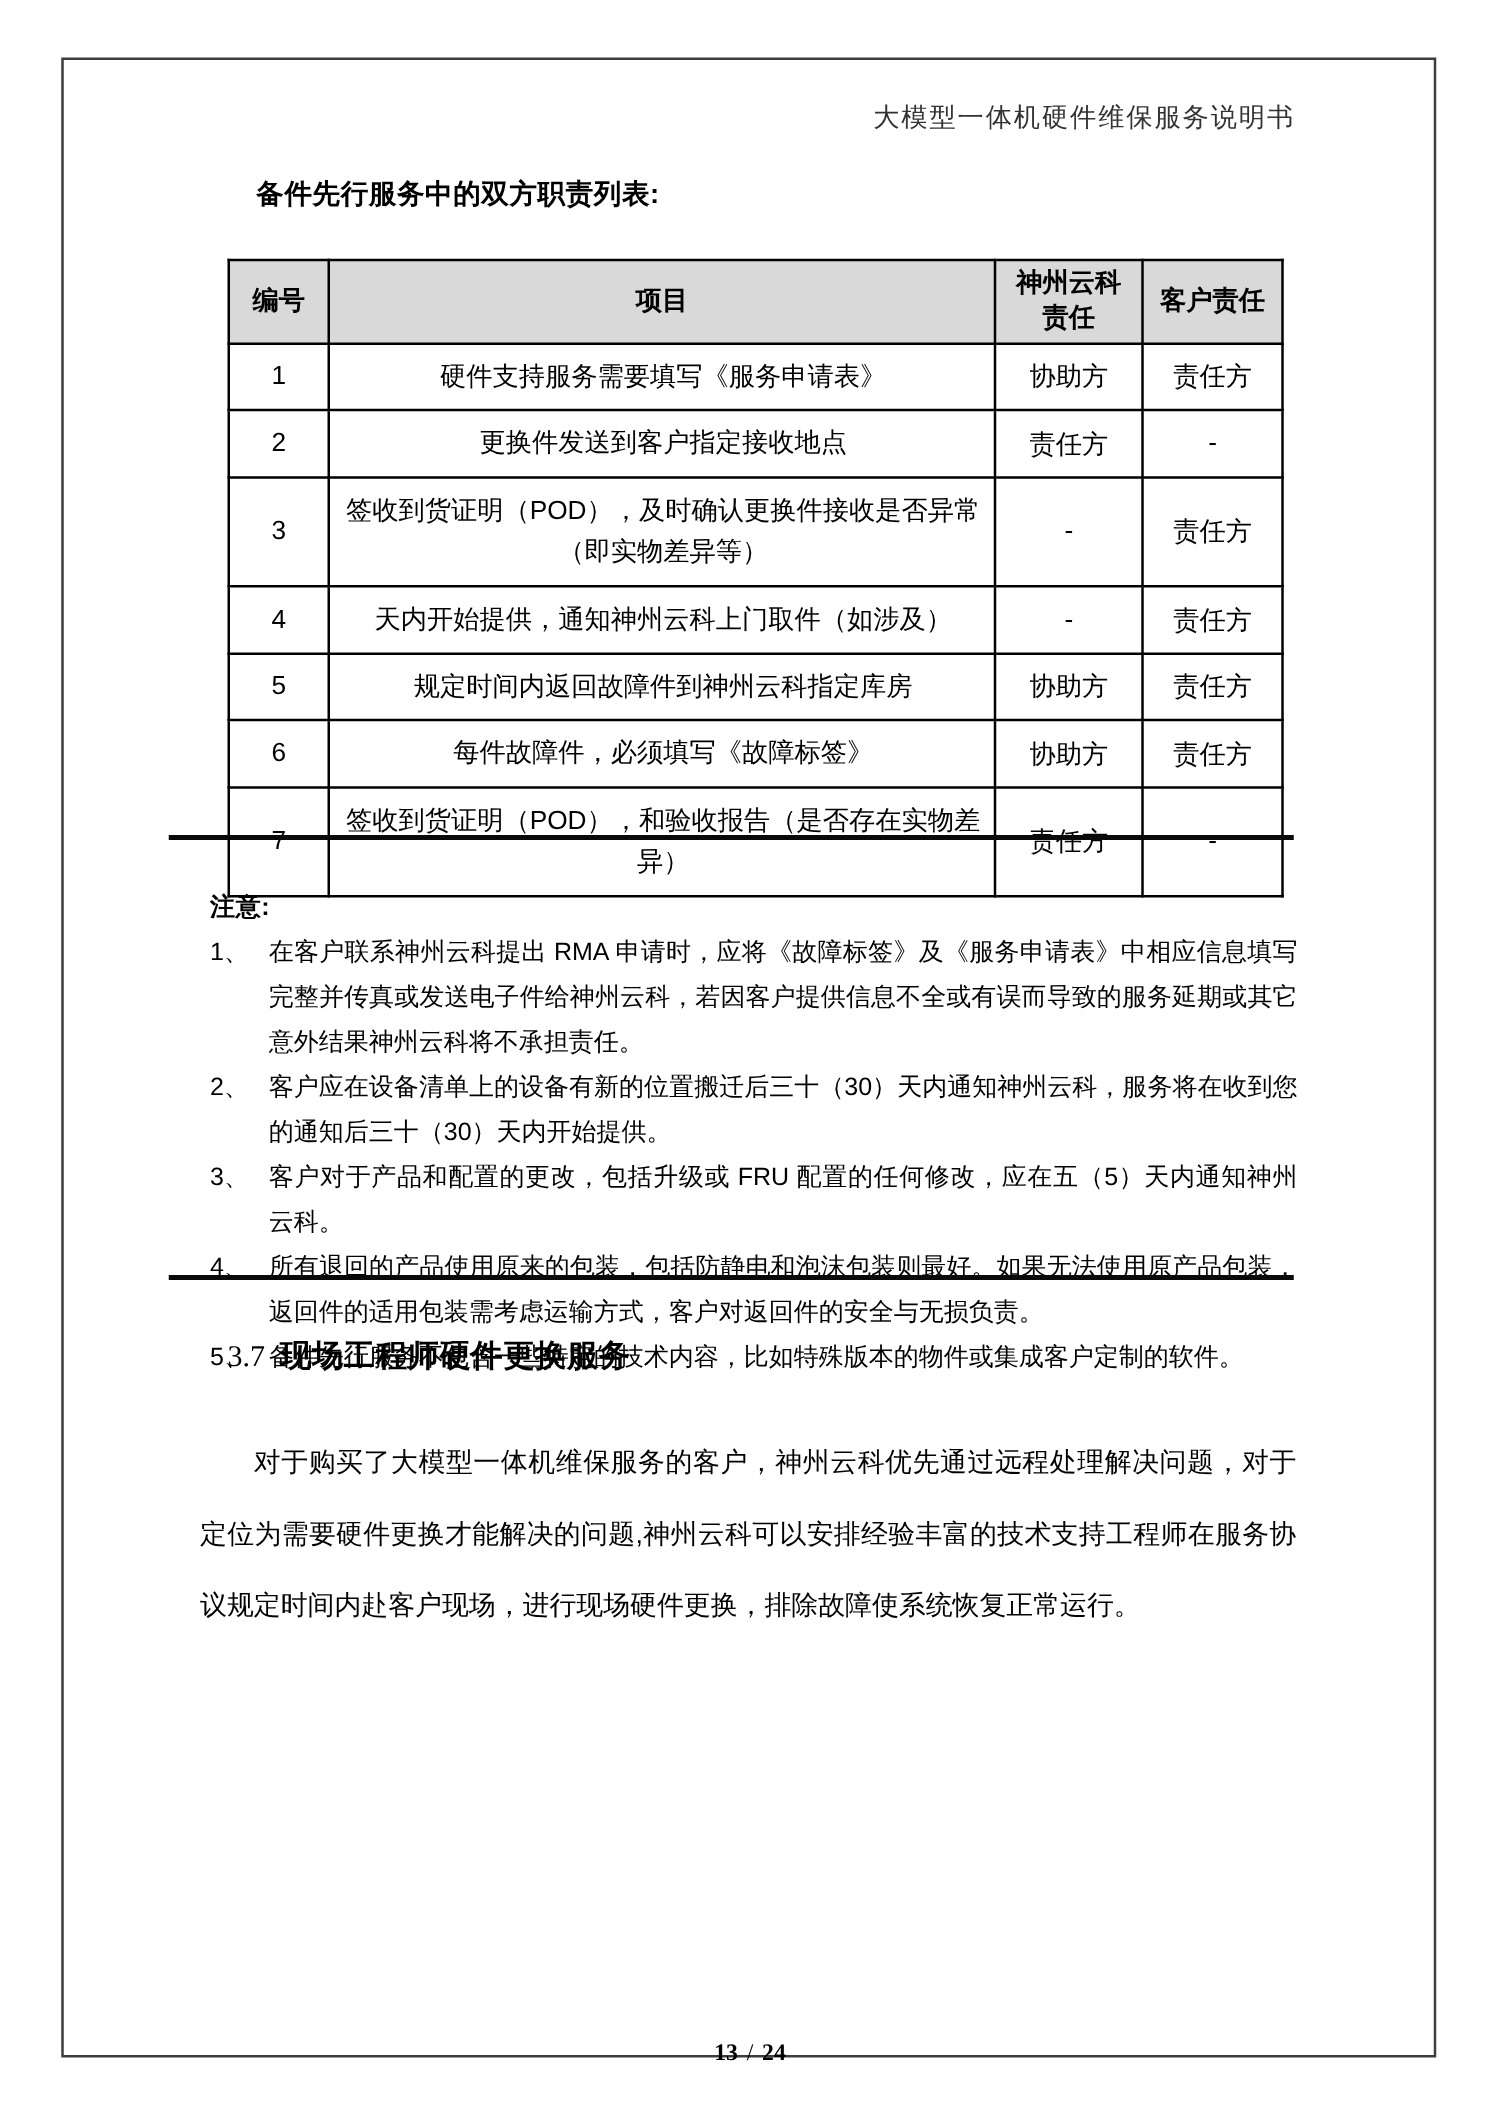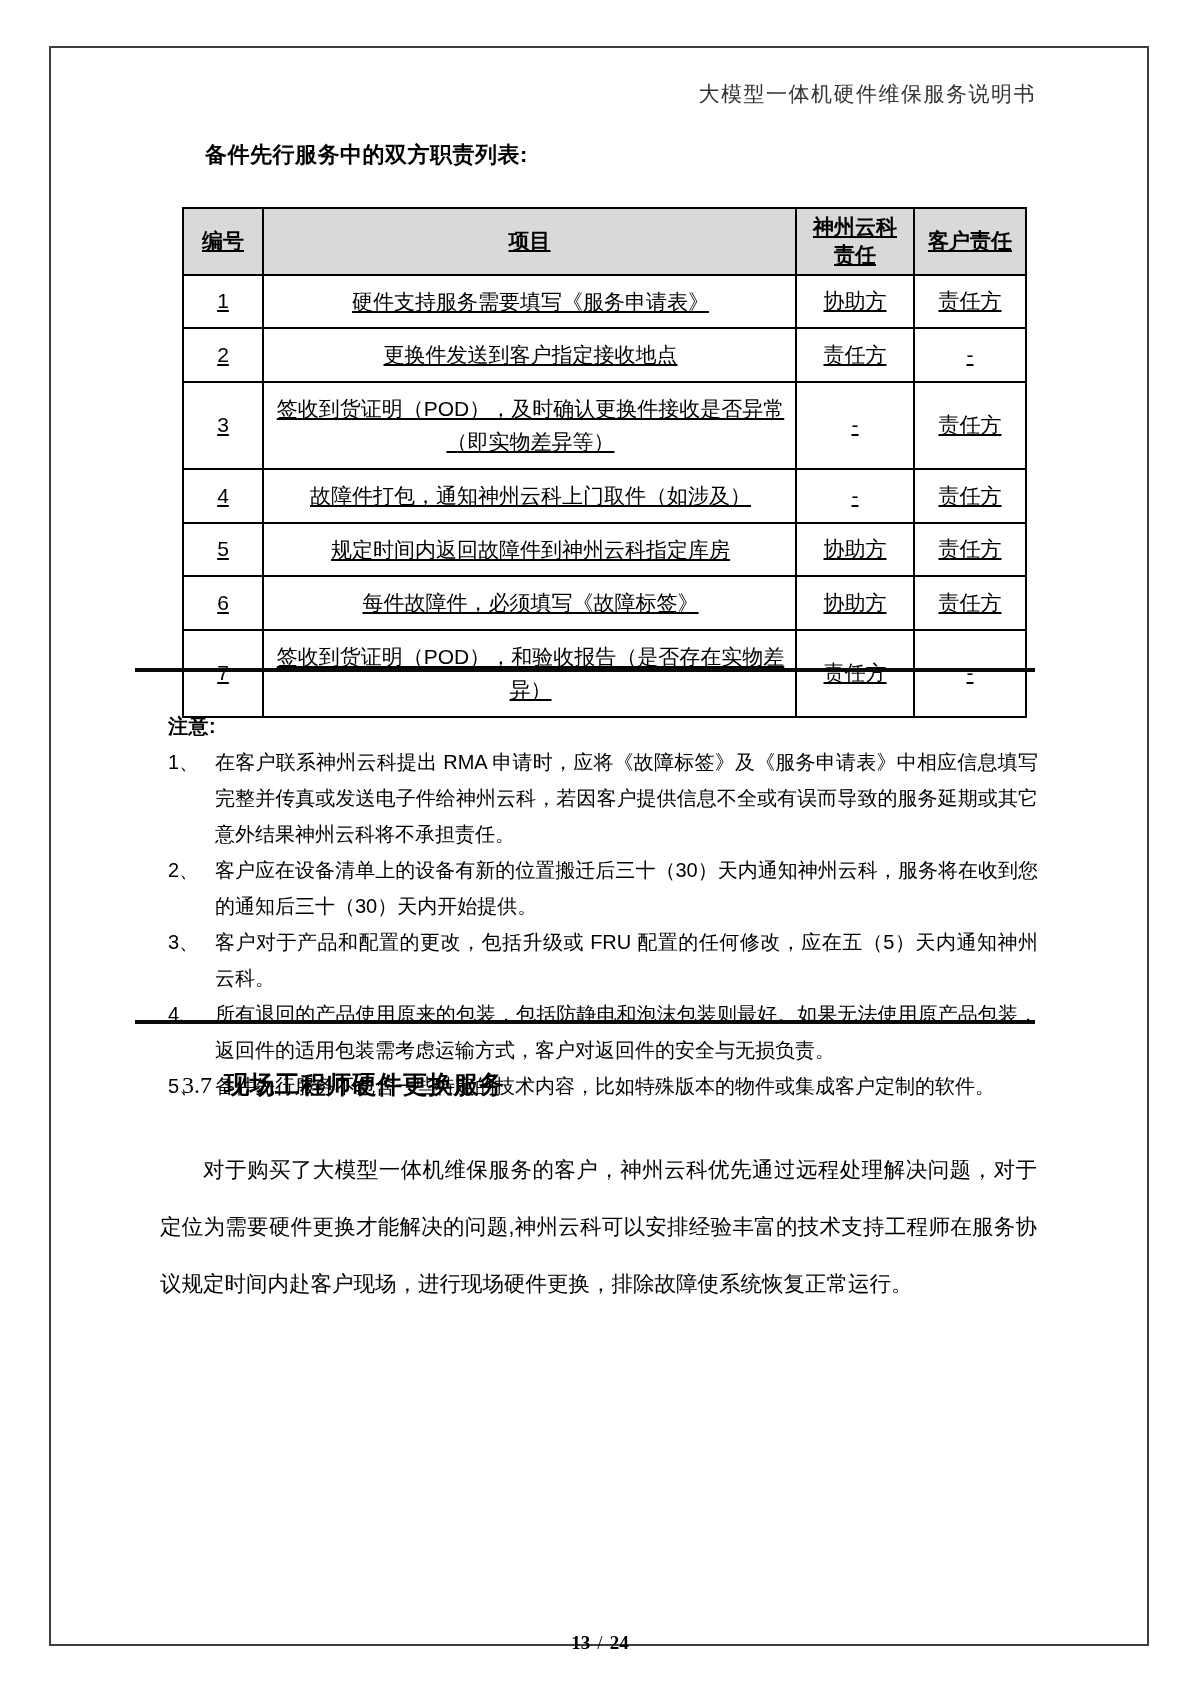--- a/index.html
+++ b/index.html
@@ -17,21 +17,21 @@
     font-family:"Liberation Serif","DejaVu Serif",serif;
     font-size:21px;color:#333;letter-spacing:1.5px;
   }
   .intro{
     position:absolute;top:140px;left:205px;
     font-size:22px;font-weight:bold;letter-spacing:.5px;
   }
   table.resp{
     position:absolute;top:207px;left:182px;width:843px;
     border-collapse:collapse;table-layout:fixed;
-    font-size:21px;color:#000;text-decoration:underline;
+    font-size:21px;color:#000;
   }
   table.resp th,table.resp td{
     border:2px solid #000;box-sizing:border-box;
     vertical-align:middle;
   }
   table.resp th{
     background:#d9d9d9;font-weight:bold;text-align:center;
     height:64px;line-height:1.35;padding:4px 2px;
   }
   col.c-no{width:80px;}
@@ -116,21 +116,21 @@
       <td class="center">-</td>
     </tr>
     <tr>
       <td class="center">3</td>
       <td class="item">签收到货证明（POD），及时确认更换件接收是否异常（即实物差异等）</td>
       <td class="center">-</td>
       <td class="center">责任方</td>
     </tr>
     <tr>
       <td class="center">4</td>
-      <td class="item">故障件打包，通知神州云科上门取件（如涉及）</td>
+      <td class="item">天内开始提供，通知神州云科上门取件（如涉及）</td>
       <td class="center">-</td>
       <td class="center">责任方</td>
     </tr>
     <tr>
       <td class="center">5</td>
       <td class="item">规定时间内返回故障件到神州云科指定库房</td>
       <td class="center">协助方</td>
       <td class="center">责任方</td>
     </tr>
     <tr>

